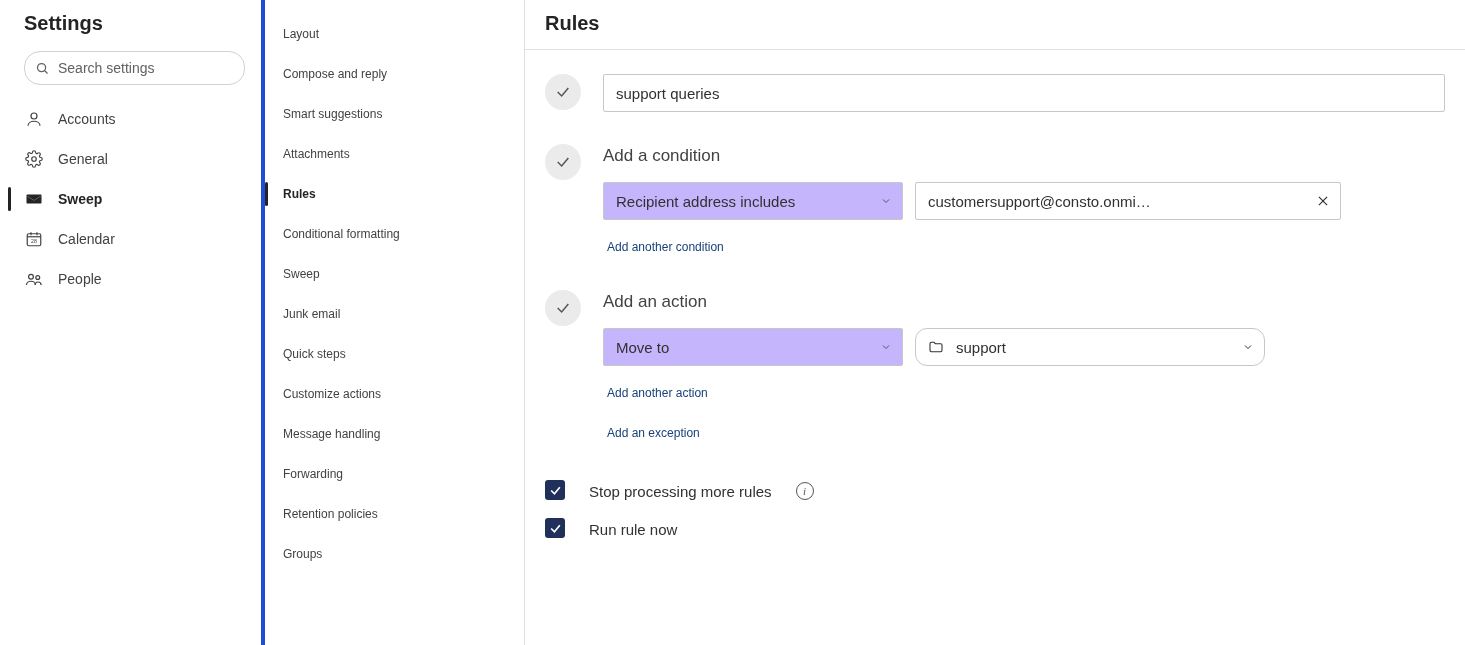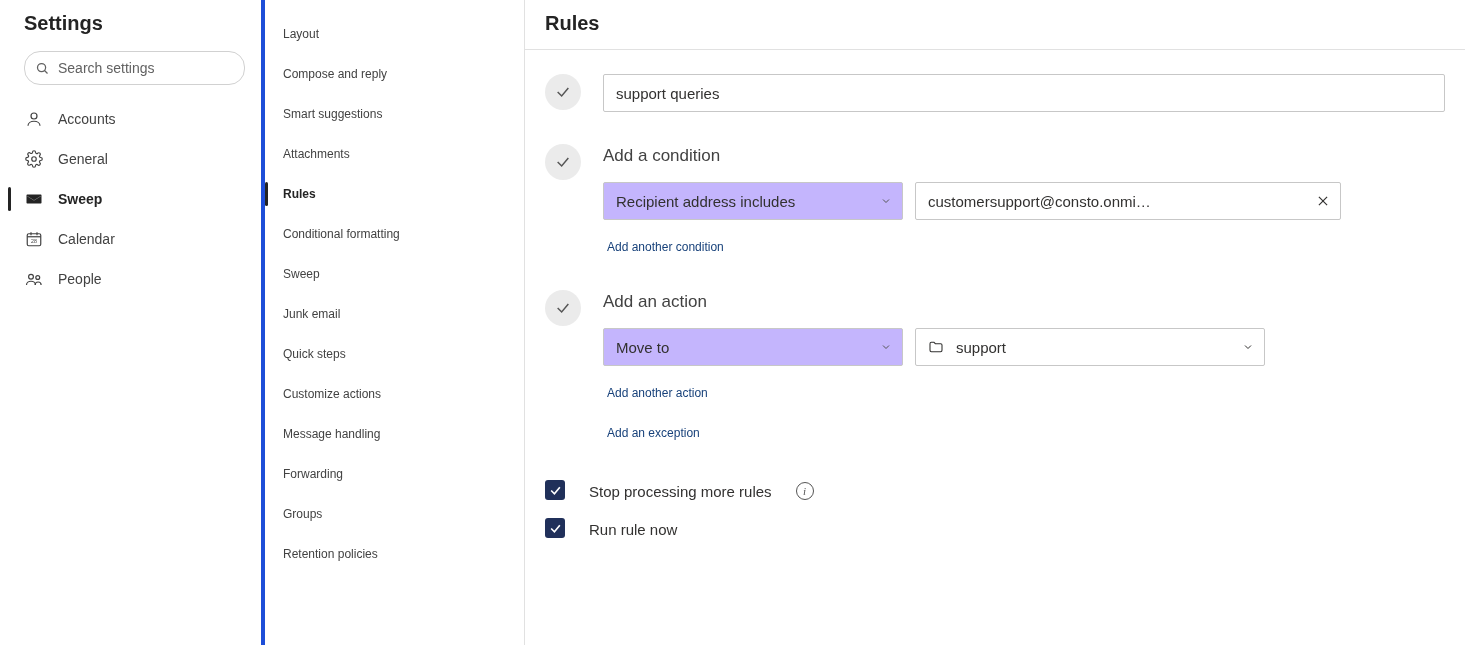--- a/index.html
+++ b/index.html
@@ -201,21 +201,21 @@
     .chip-box .chip-text {
       overflow: hidden;
       text-overflow: ellipsis;
       white-space: nowrap;
       flex: 1;
     }
     .chip-box .x { cursor: pointer; color: #323130; flex-shrink: 0; }
     .folder-box {
       height: 38px;
       border: 1px solid #c7c7c7;
-      border-radius: 2px;
+      border-radius: 12px;
       display: flex;
       align-items: center;
       padding: 0 10px 0 12px;
       gap: 12px;
       font-size: 15px;
       min-width: 300px;
       width: 350px;
       cursor: pointer;
       color: #323130;
     }
@@ -368,24 +368,24 @@
   <div class="sub-item">
       <span>Customize actions</span>
     </div>
   <div class="sub-item">
       <span>Message handling</span>
     </div>
   <div class="sub-item">
       <span>Forwarding</span>
     </div>
   <div class="sub-item">
+      <span>Retention policies</span>
+    </div>
+  <div class="sub-item">
       <span>Groups</span>
-    </div>
-  <div class="sub-item">
-      <span>Retention policies</span>
     </div>
 </div>
 
 <div class="main">
   <div class="main-header">Rules</div>
 
   <div class="main-body">
 
     <div class="rule-row">
       <div class="check-circle">

